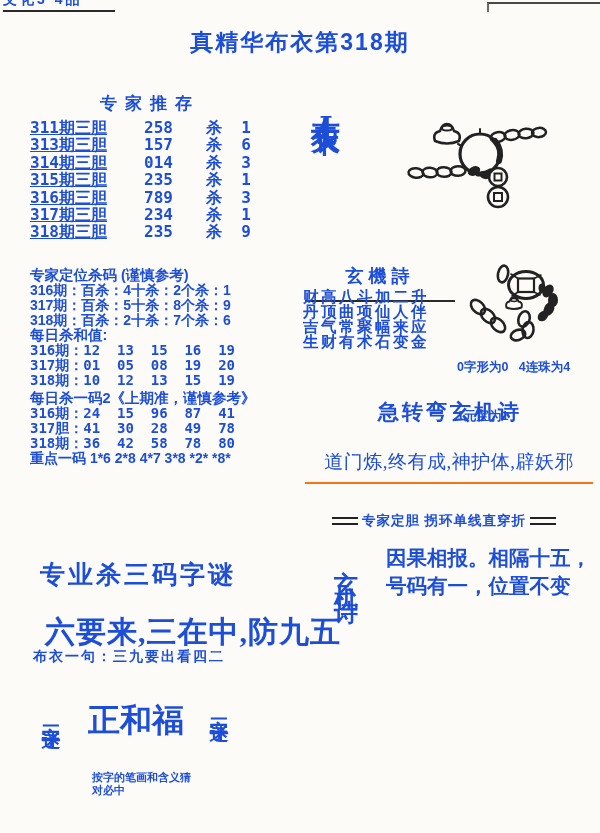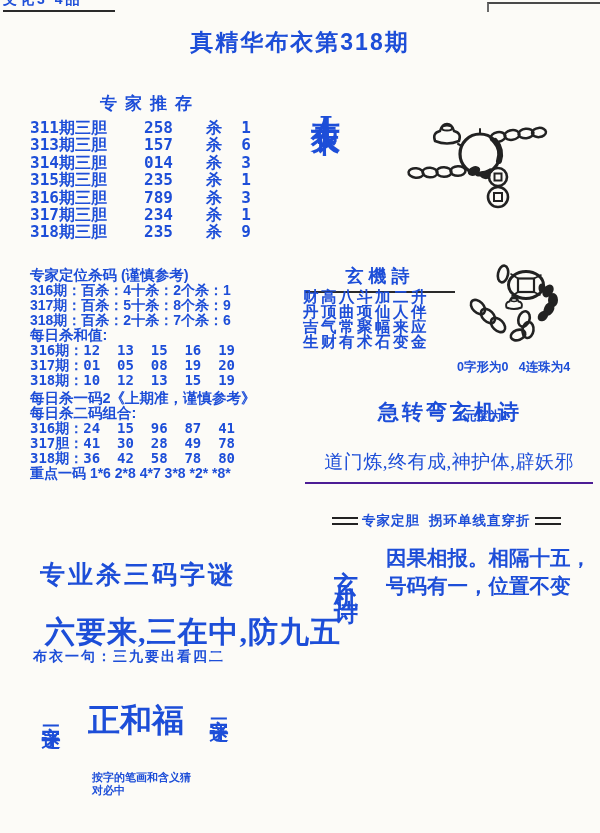--- a/index.html
+++ b/index.html
@@ -13,21 +13,21 @@
   
   .corner-clip{top:0;left:3px;width:112px;height:10px;overflow:hidden;border-bottom:2px solid #2a2a2a;}
   .corner-clip span{display:block;margin-top:-9px;font-weight:bold;font-size:14px;letter-spacing:3px;}
   .tr-line{top:2px;left:487px;width:113px;height:8px;border-top:2px solid #4a4a4a;border-left:2px solid #6a6a6a;}
   .title{top:27px;left:0;width:600px;text-align:center;font-size:23px;font-weight:bold;letter-spacing:2px;}
 
   
   .expert-title{top:92px;left:40px;width:220px;text-align:center;font-size:17px;font-weight:bold;letter-spacing:8px;}
   .expert-rows{top:119px;left:30px;font-size:16px;font-weight:bold;line-height:17.4px;}
   .erow{display:flex;}
-  .erow .ep{width:114px;}
+  .erow .ep{width:114px;text-decoration:underline;}
   .erow .en{width:62px;}
   .erow .ek{white-space:pre;}
 
   
   .stats{top:268px;left:30px;width:280px;font-weight:bold;}
   .s-h{font-size:14.5px;line-height:15px;}
   .s-r{font-size:14px;line-height:15px;white-space:pre;}
   .s-gap{height:3px;}
 
   
@@ -36,29 +36,29 @@
   .buyi-line{top:648px;left:33px;font-size:14px;font-weight:bold;letter-spacing:2px;}
 
   .sanzi-left{top:710px;left:38px;font-size:19px;font-weight:bold;letter-spacing:2px;}
   .sanzi-word{top:699px;left:88px;font-size:32px;font-weight:bold;letter-spacing:0px;}
   .sanzi-note{top:771px;left:92px;font-size:11px;font-weight:bold;line-height:13px;width:100px;}
   .sanzi-right{top:703px;left:206px;font-size:19px;font-weight:bold;letter-spacing:2px;}
 
   
   .buyitx{top:95px;left:306px;font-size:29px;font-weight:bold;letter-spacing:4px;height:185px;}
   .xuanji-title{top:264px;left:305px;width:150px;text-align:center;font-size:18px;font-weight:bold;
-                letter-spacing:5px;border-bottom:2px solid #2a2a2a;padding-bottom:3px;}
+                letter-spacing:5px;border-bottom:2px solid #2a2a2a;padding-bottom:12px;}
   .xuanji-poem{top:289px;left:303px;font-size:15.5px;font-weight:bold;line-height:15px;letter-spacing:2.5px;}
   .legend{left:457px;font-size:12.5px;font-weight:bold;white-space:pre;}
   .legend1{top:359px;}
   .legend2{top:360px;margin-top:48px;}
   .jz-title{top:398px;left:330px;width:240px;text-align:center;font-size:21px;font-weight:bold;letter-spacing:3px;}
-  .jz-line{top:449px;left:305px;width:288px;font-size:19px;letter-spacing:0.5px;border-bottom:2px solid #4c1d95;
+  .jz-line{top:449px;left:305px;width:288px;font-size:19px;letter-spacing:0.5px;border-bottom:2px solid #f97316;
            padding-bottom:7px;text-align:center;}
-  .divider{top:512px;left:328px;width:228px;display:flex;align-items:center;font-size:13.5px;font-weight:bold;letter-spacing:1px;font-family:Liberation Mono, monospace;}
+  .divider{top:512px;left:328px;width:228px;display:flex;align-items:center;font-size:13.5px;font-weight:bold;letter-spacing:1px;}
   .divider .dline{flex:0 0 26px;height:4px;border-top:2px solid #222;border-bottom:2px solid #222;margin:0 4px;}
   .divider .dtext{white-space:nowrap;}
   .xjs-vert{top:552px;left:330px;font-size:24px;font-weight:bold;letter-spacing:14px;height:130px;}
   .yinguo1{top:544px;left:386px;font-size:20.5px;font-weight:bold;}
   .yinguo2{top:572px;left:386px;font-size:20.5px;font-weight:bold;}
 
   svg .ln{fill:none;stroke:#222;stroke-linecap:round;}
   svg .fl{fill:#222;stroke:none;}
 </style>
 </head>
@@ -118,21 +118,20 @@
     <div class="s-h">专家定位杀码 (谨慎参考)</div>
     <div class="s-r">316期：百杀：4十杀：2个杀：1</div>
     <div class="s-r">317期：百杀：5十杀：8个杀：9</div>
     <div class="s-r">318期：百杀：2十杀：7个杀：6</div>
     <div class="s-h">每日杀和值:</div>
     <div class="s-r mono">316期：12  13  15  16  19</div>
     <div class="s-r mono">317期：01  05  08  19  20</div>
     <div class="s-r mono">318期：10  12  13  15  19</div>
     <div class="s-gap"></div>
     <div class="s-h">每日杀一码2《上期准，谨慎参考》</div>
-    <div class="s-h">每日杀二码组合:</div>
     <div class="s-r mono">316期：24  15  96  87  41</div>
     <div class="s-r mono">317胆：41  30  28  49  78</div>
     <div class="s-r mono">318期：36  42  58  78  80</div>
     <div class="s-r">重点一码 1*6 2*8 4*7 3*8 *2* *8*</div>
   </div>
 
   <div class="abs shasanma-title serif">专业杀三码字谜</div>
   <div class="abs shasanma-riddle serif">六要来,三在中,防九五</div>
   <div class="abs buyi-line serif">布衣一句：三九要出看四二</div>
 

